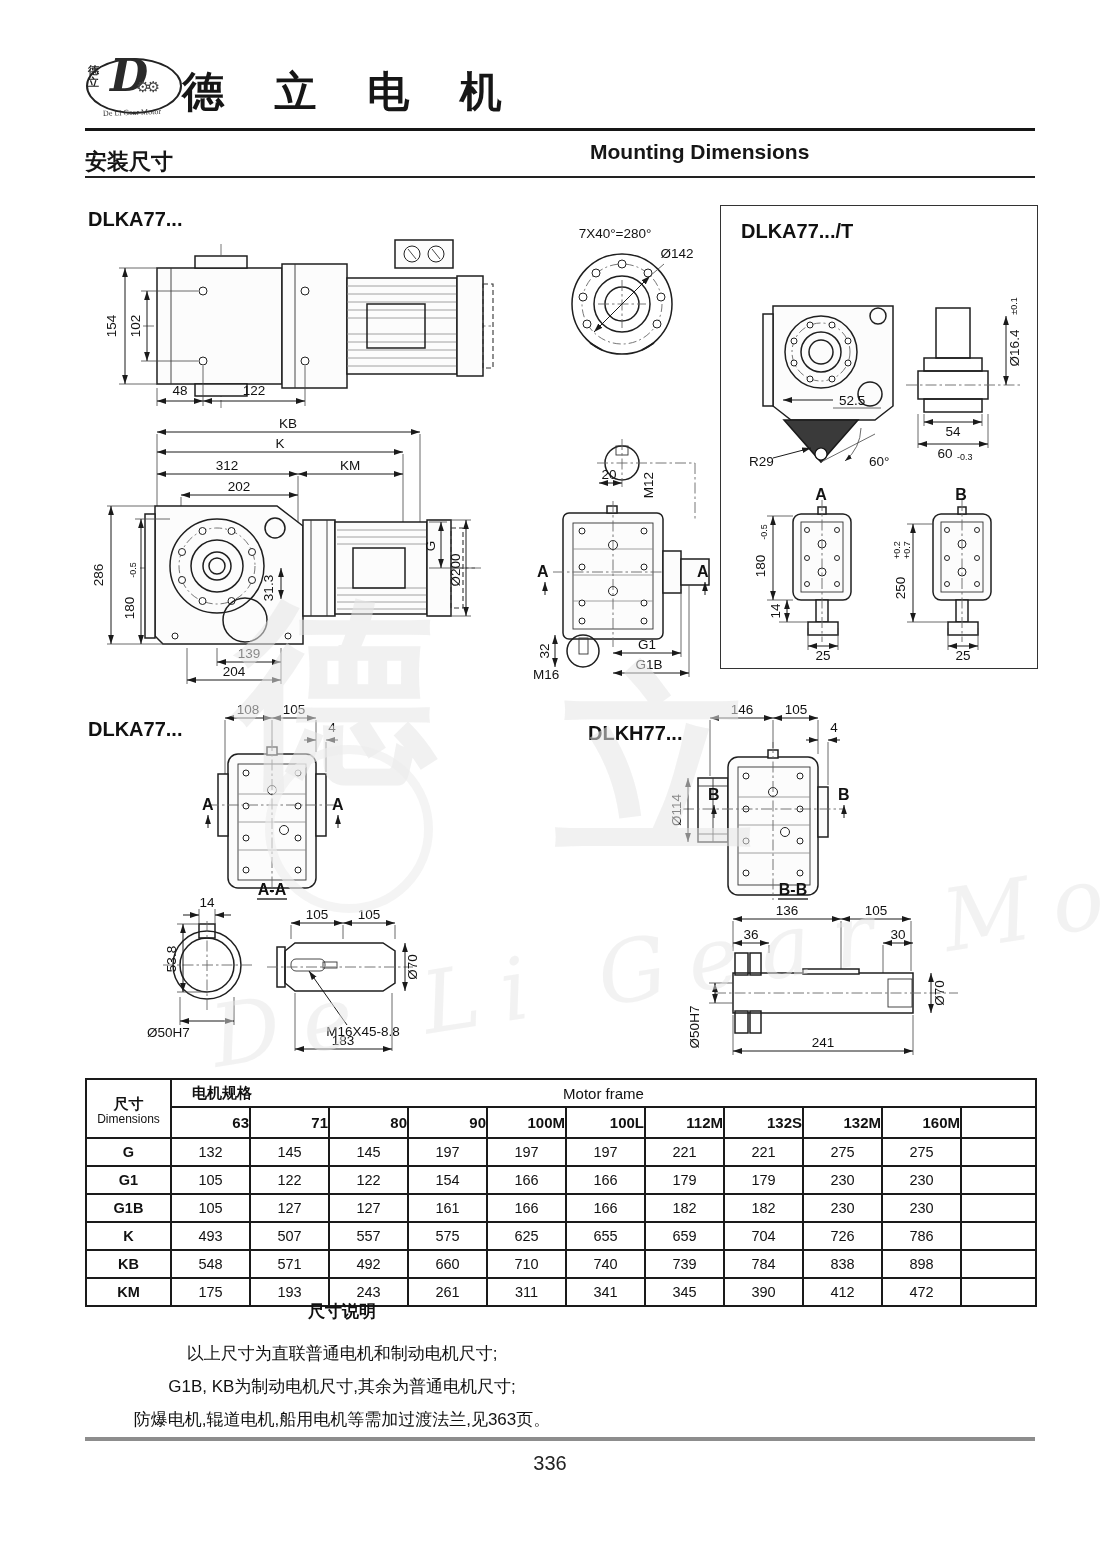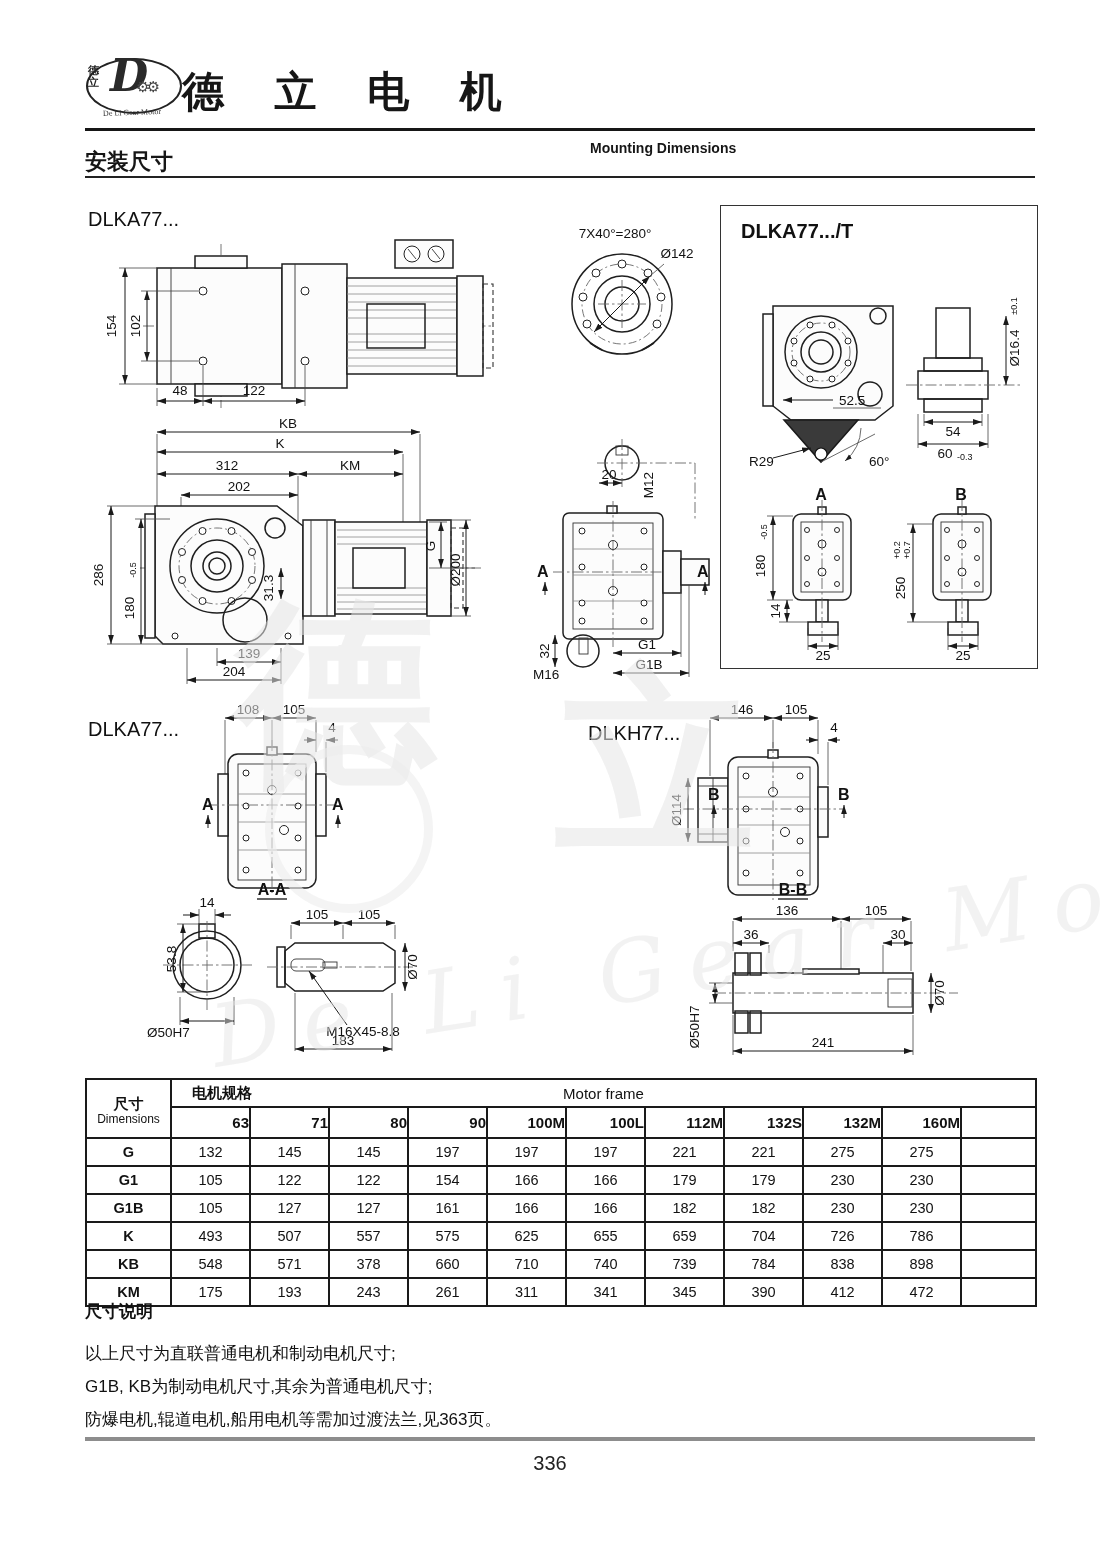--- a/index.html
+++ b/index.html
@@ -14,22 +14,22 @@
   .logo-cjk{position:absolute;left:8px;top:8px;font-size:11px;line-height:12px;width:13px;
     color:#222;font-weight:bold;}
   .logo-d{position:absolute;left:30px;top:-6px;font-family:"DejaVu Serif",serif;font-style:italic;
     font-weight:bold;font-size:44px;color:#2a2a2a;}
   .logo-gear{position:absolute;left:56px;top:22px;font-size:15px;color:#444;letter-spacing:-3px;}
   .logo-arc{position:absolute;left:0px;top:52px;width:104px;text-align:center;font-size:8px;
     color:#333;transform:rotate(-2deg);font-family:"Liberation Serif",serif;}
   .rule-thick{position:absolute;left:85px;width:950px;height:3px;background:#161616;}
   .rule-thin{position:absolute;left:85px;width:950px;height:2px;background:#222;}
   .title-cn{position:absolute;left:85px;top:140px;font-size:22px;font-weight:bold;color:#161616;margin-top:7px;}
-  .title-en{position:absolute;left:590px;top:140px;font-size:14px;font-weight:bold;color:#161616;}
-  .sec-title{position:absolute;font-size:20px;font-weight:normal;color:#111;}
+  .title-en{position:absolute;left:590px;top:140px;font-size:21px;font-weight:bold;color:#161616;}
+  .sec-title{position:absolute;font-size:20px;font-weight:bold;color:#111;}
   
   .wm{position:absolute;z-index:2;pointer-events:none;color:#e6e6e6;}
   .wm-cjk{font-family:"DejaVu Serif",serif;font-size:200px;font-weight:bold;opacity:.55;}
   .wm-script{font-family:"DejaVu Serif",serif;font-style:italic;font-size:86px;opacity:.5;
     white-space:nowrap;letter-spacing:22px;transform:rotate(-9deg);}
   .wm-ring{border:9px solid #ededed;border-radius:50%;opacity:.6;}
   
   .draw{position:absolute;z-index:1;}
   .tbox{position:absolute;z-index:1;border:1.8px solid #333;background:transparent;}
   .tbox-title{position:absolute;left:20px;top:14px;font-size:20px;font-weight:bold;}
@@ -54,21 +54,21 @@
   .dims-table th,.dims-table td{border:2px solid #1a1a1a;text-align:center;padding:0;
     font-size:14.5px;height:26px;color:#111;}
   .dims-table td{font-weight:normal;}
   .corner-cn{display:block;font-size:15px;font-weight:bold;line-height:17px;padding-top:4px;}
   .corner-en{display:block;font-size:12px;font-weight:normal;line-height:14px;}
   .spec-cell{position:relative;font-weight:bold;}
   .spec-cn{position:absolute;left:8px;top:4px;font-size:15px;font-weight:bold;padding-left:12px;}
   .frame-en{font-size:15px;font-weight:normal;}
   .h2row th{font-weight:bold;font-size:15px;height:29px;text-align:right;}
   
-  .notes-cn{position:absolute;left:85px;top:1300px;width:500px;z-index:3;}
+  .notes-cn{position:absolute;left:92px;top:1300px;width:500px;z-index:3;text-align:center;}
   .notes-cn .nt{font-size:17px;font-weight:bold;margin-bottom:14px;}
   .notes-cn .nl{font-size:17px;line-height:33px;}
   .notes-en{position:absolute;left:625px;top:1297px;width:420px;z-index:3;}
   .notes-en .nt{font-size:16.5px;font-weight:bold;margin-bottom:13px;}
   .notes-en .nl{font-size:16px;line-height:34px;}
   .footer-rule{position:absolute;left:85px;top:1437px;width:950px;height:4px;background:#8d8d8d;z-index:3;}
   .page-num{position:absolute;left:0;top:1452px;width:1100px;text-align:center;font-size:20px;
     color:#222;z-index:3;}
 </style>
 </head>
@@ -702,21 +702,21 @@
           <td>659</td>
           <td>704</td>
           <td>726</td>
           <td>786</td>
           <td></td>
         </tr>
         <tr>
           <th>KB</th>
           <td>548</td>
           <td>571</td>
-          <td>378</td>
+          <td>492</td>
           <td>660</td>
           <td>710</td>
           <td>740</td>
           <td>739</td>
           <td>784</td>
           <td>838</td>
           <td>898</td>
           <td></td>
         </tr>
         <tr>

